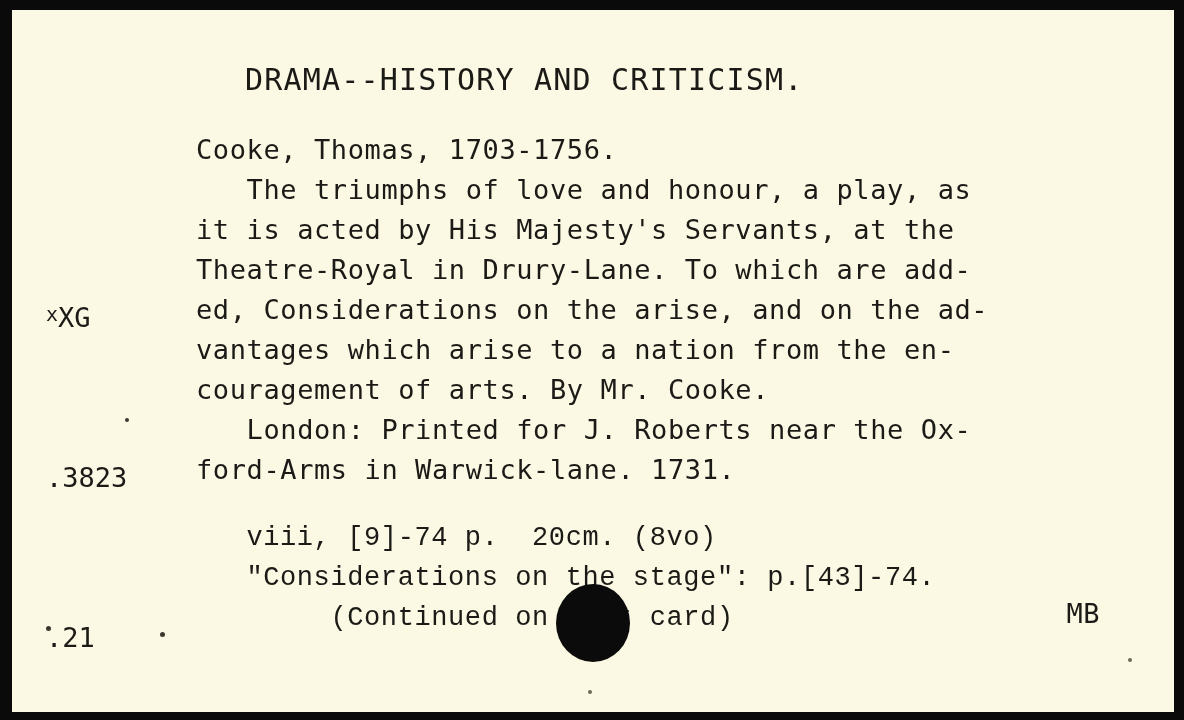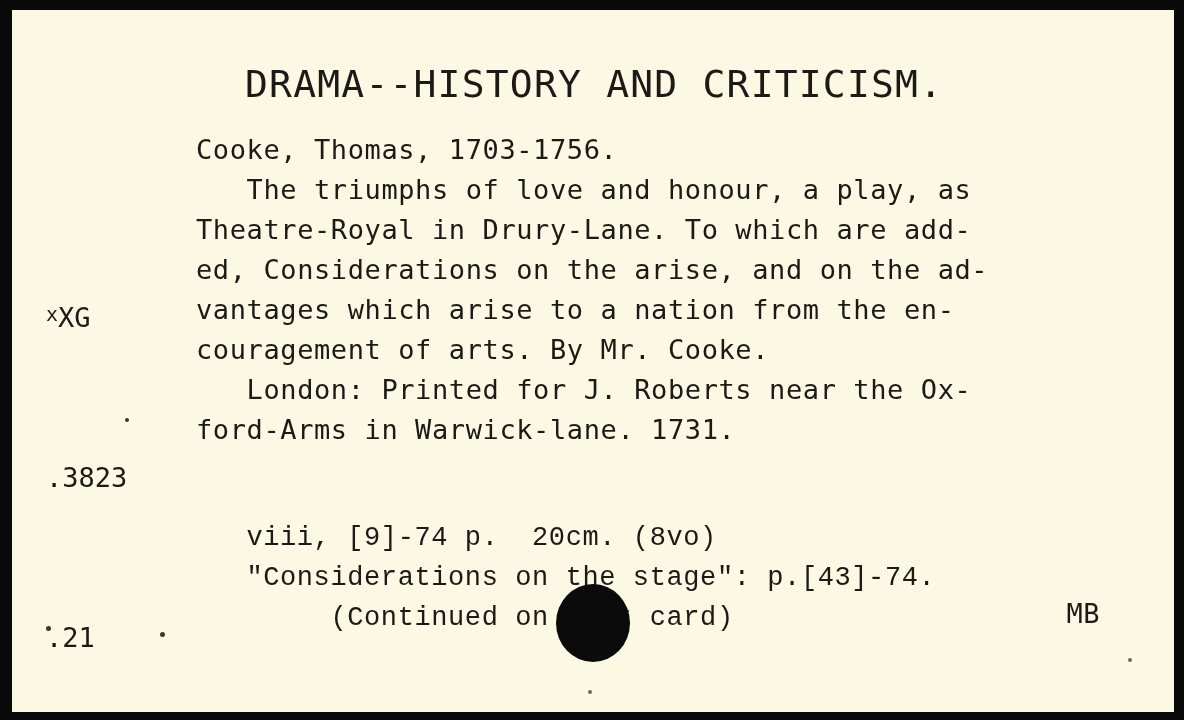--- a/index.html
+++ b/index.html
@@ -38,21 +38,21 @@
     top: 10px;
     right: 10px;
     bottom: 8px;
     background: #fbf8e3;
   }
 
   .heading {
     position: absolute;
     left: 245px;
     top: 62px;
-    font-size: 38px;
+    font-size: 30px;
     letter-spacing: 1.2px;
     white-space: nowrap;
     text-align: center;
   }
 
   .callnumber {
     position: absolute;
     left: 46px;
     top: 174px;
     font-size: 27px;
@@ -146,20 +146,21 @@
   <div class="callnumber">
     <span class="line"><span class="cn-star">x</span><span>XG</span></span>
     <span class="line">.3823</span>
     <span class="line">.21</span>
     <span class="line">no.2</span>
   </div>
 
   <div class="body">
     <span class="line">Cooke, Thomas, 1703-1756.</span>
     <span class="line">   The triumphs of love and honour, a play, as</span>
+    <span class="line">it is acted by His Majesty's Servants, at the</span>
     <span class="line">Theatre-Royal in Drury-Lane. To which are add-</span>
     <span class="line">ed, Considerations on the arise, and on the ad-</span>
     <span class="line">vantages which arise to a nation from the en-</span>
     <span class="line">couragement of arts. By Mr. Cooke.</span>
     <span class="line">   London: Printed for J. Roberts near the Ox-</span>
     <span class="line">ford-Arms in Warwick-lane. 1731.</span>
   </div>
 
   <div class="collation">
     <span class="line">   viii, [9]-74 p.  20cm. (8vo)</span>

